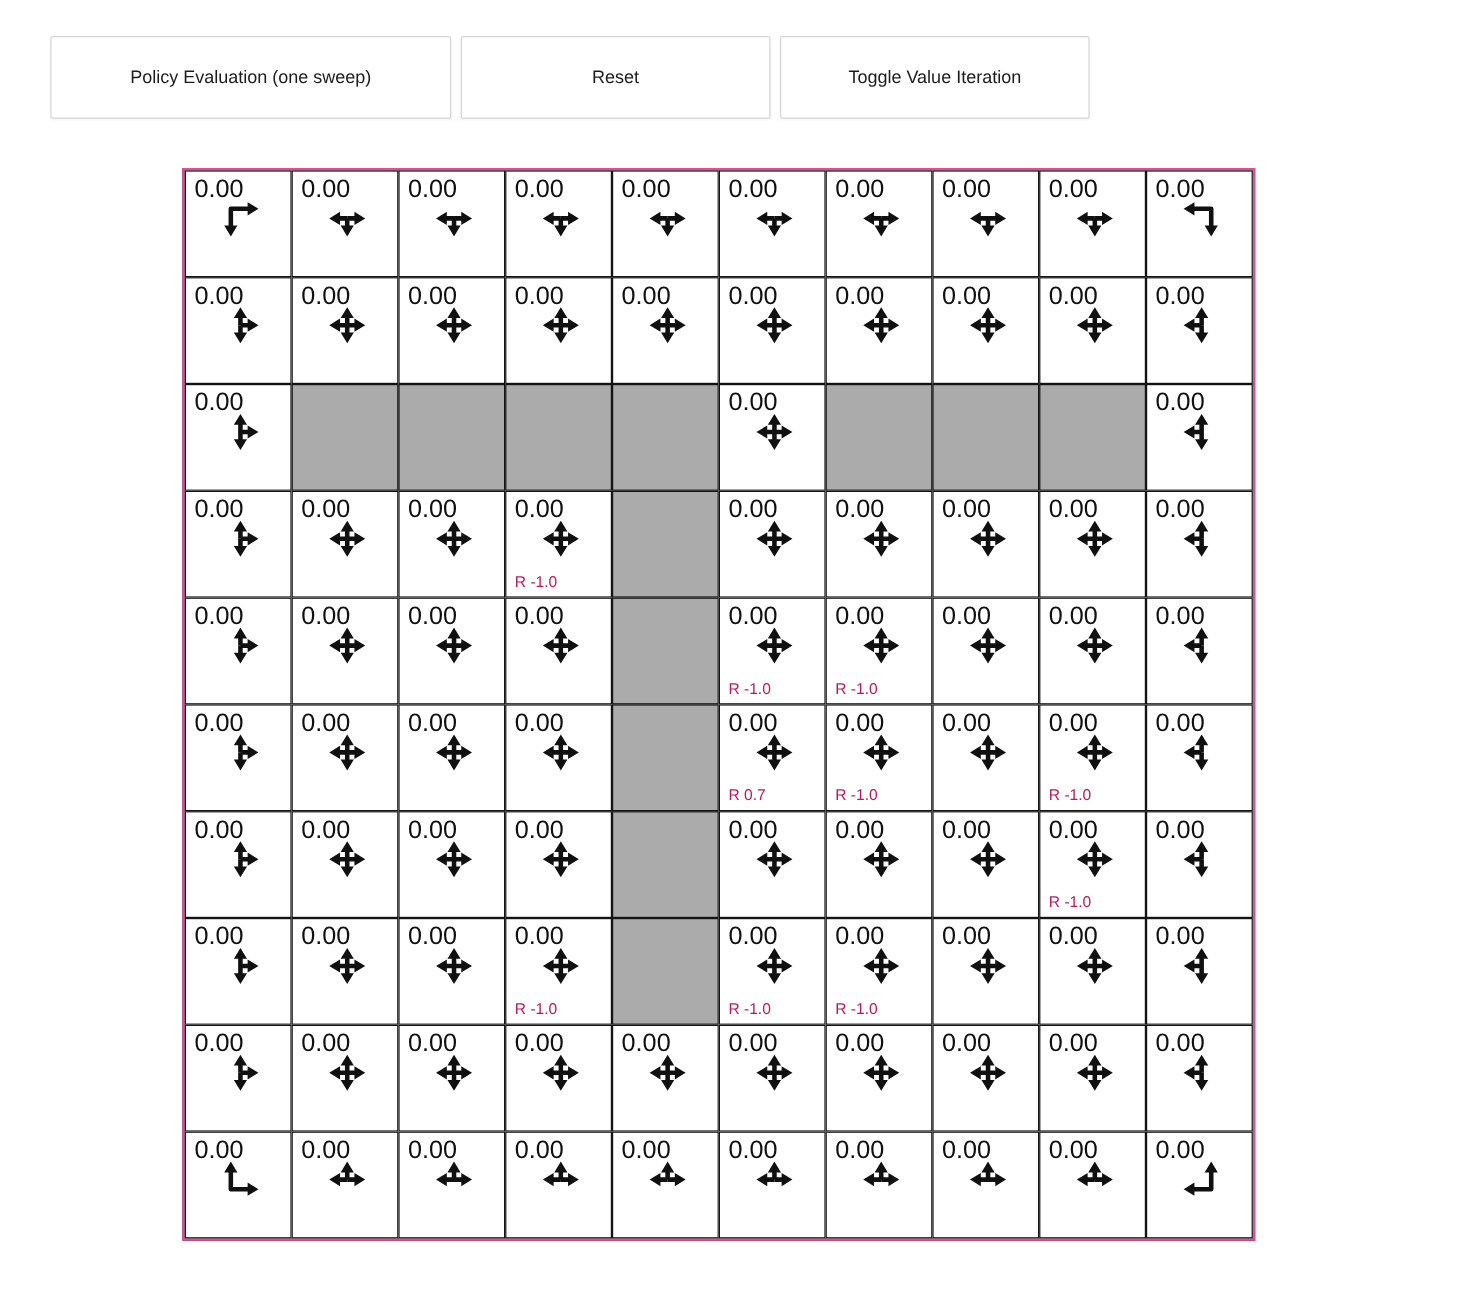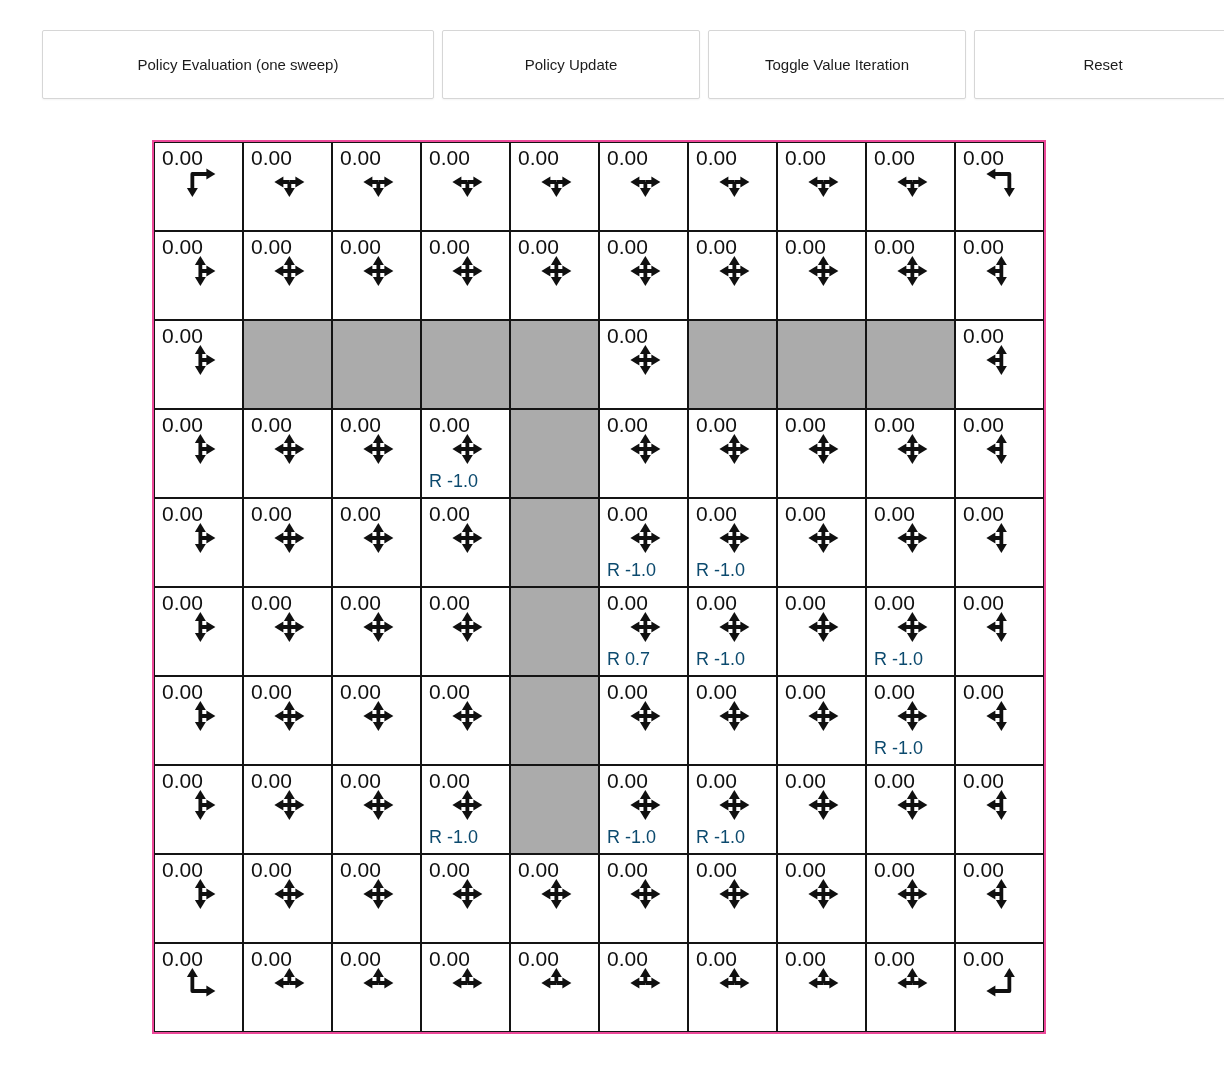--- a/index.html
+++ b/index.html
@@ -30,21 +30,21 @@
     font-family: inherit;
     font-size: 15px;
     color: #1c1c1c;
     display: flex;
     align-items: center;
     justify-content: center;
     box-shadow: 0 1px 2px rgba(0,0,0,0.05);
     cursor: pointer;
     padding: 0;
   }
-  .btn:nth-child(1) { width: 392px; }
+  .btn:nth-child(1) { width: 334px; }
   .btn:nth-child(2), .btn:nth-child(3), .btn:nth-child(4) { width: 258px; }
 
   .board {
     position: absolute;
     left: 152px;
     top: 140px;
     border: 2px solid #ec4899;
     display: grid;
     grid-template-columns: repeat(10, 89px);
     grid-auto-rows: 89px;
@@ -70,33 +70,32 @@
     left: 50%;
     top: 22px;
     transform: translateX(-46%);
     width: 34px;
     height: 34px;
   }
   .reward {
     position: absolute;
     left: 7px;
     bottom: 5px;
-    font-size: 18px;
-    color: #0c4a6e;
+    font-size: 13px;
+    color: #be185d;
   }
 </style>
 </head>
 <body>
 
 <div id="stage">
   <div class="toolbar">
       <button class="btn">Policy Evaluation (one sweep)</button>
-      <button class="btn">Policy Update</button>
+      <button class="btn">Reset</button>
       <button class="btn">Toggle Value Iteration</button>
-      <button class="btn">Reset</button>
     </div>
   <div class="board">
       <div class="cell">
         <span class="val">0.00</span>
         <span class="glyph"><svg width="34" height="34" viewBox="-17 -17 34 34">
             <path d="M 7 -8 L -8 -8 L -8 7" fill="none" stroke="#101010" stroke-width="3.8" stroke-linejoin="round"></path>
             <polygon points="6,-13.5 15,-8 6,-2.5" fill="#101010"></polygon>
             <polygon points="-13.5,6 -8,15 -2.5,6" fill="#101010"></polygon>
           </svg></span>
       </div>

